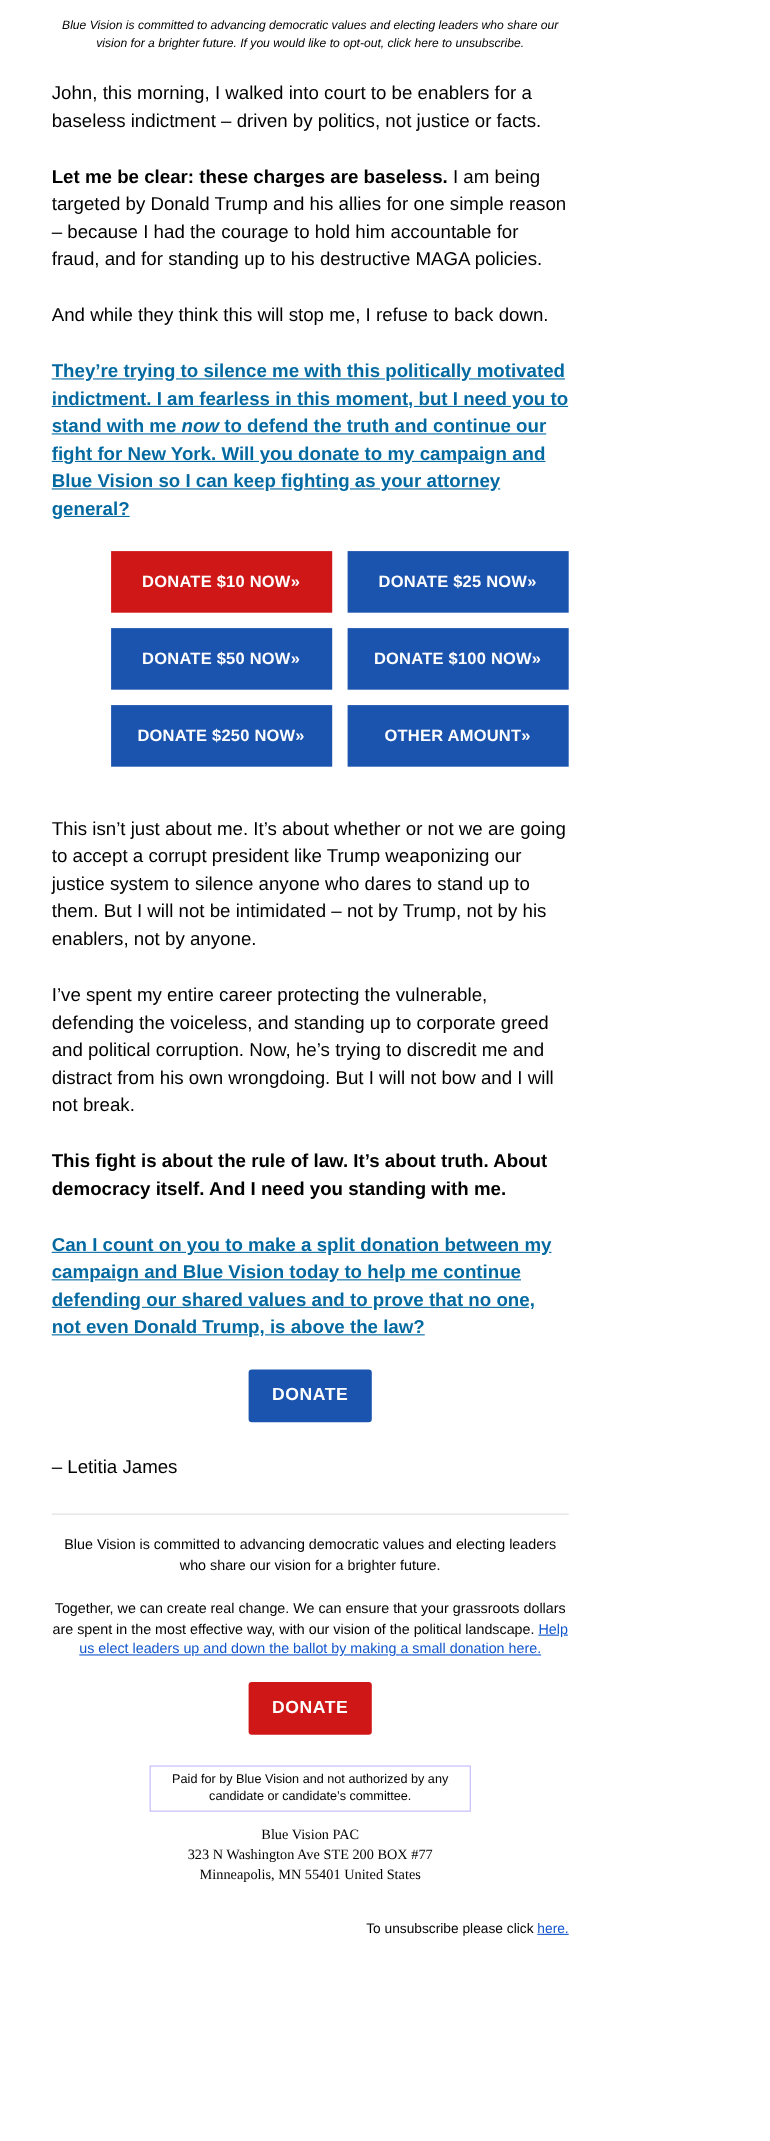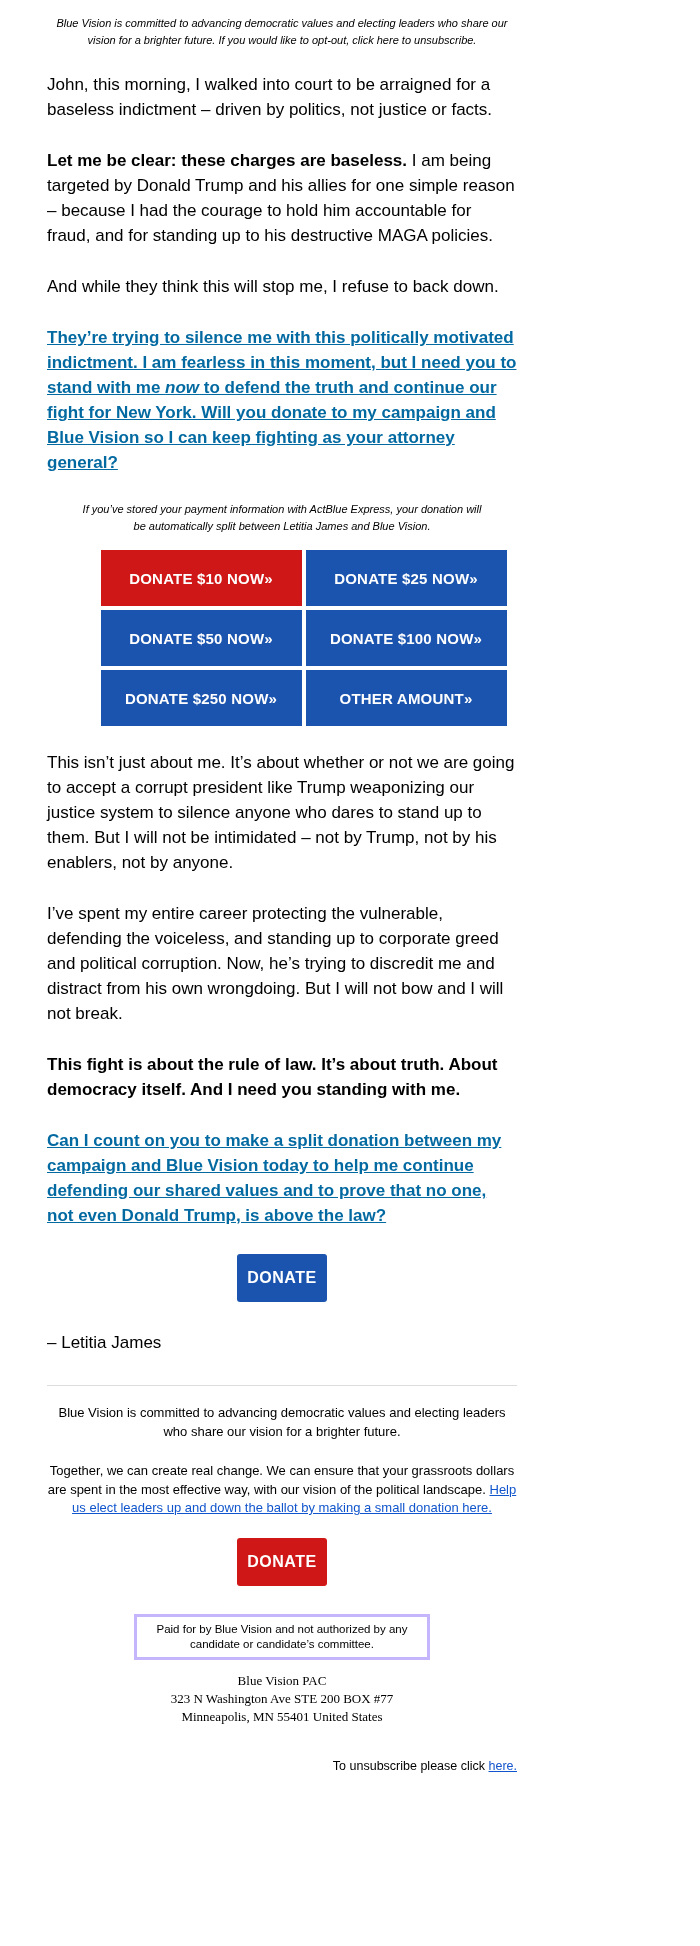--- a/index.html
+++ b/index.html
@@ -40,44 +40,44 @@
   .express-note {
     font-size: 11px;
     font-style: italic;
     text-align: center;
     line-height: 1.5;
     margin: 0 35px 16px 35px;
   }
   .donate-grid {
     display: grid;
     grid-template-columns: 201px 201px;
-    gap: 4px;
+    gap: 14px;
     width: 363px;
-    margin: 0 auto 24px auto;
+    margin: 0 auto 44px auto;
   }
   .donate-grid-btn {
     height: 56px;
     display: flex;
     align-items: center;
     justify-content: center;
     color: #ffffff;
     font-weight: bold;
     font-size: 15px;
     letter-spacing: 0.2px;
     text-align: center;
     cursor: pointer;
     user-select: none;
   }
   .btn-red  { background: #d01717; }
   .btn-blue { background: #1b54ae; }
   .single-donate-btn {
     display: flex;
     align-items: center;
     justify-content: center;
-    width: 90px;
+    width: 112px;
     height: 48px;
     margin: 4px auto 28px auto;
     border-radius: 3px;
     color: #ffffff;
     font-weight: bold;
     font-size: 16px;
     letter-spacing: 0.5px;
     cursor: pointer;
     user-select: none;
   }
@@ -91,21 +91,21 @@
     line-height: 1.45;
     text-align: center;
     margin: 0 0 20px 0;
   }
   a.footer-link {
     color: #1155cc;
     text-decoration: underline;
     cursor: pointer;
   }
   .paid-box {
-    border: 3px solid #c4b5fd;
+    border: 1px solid #c4b5fd;
     width: 274px;
     margin: 26px auto 12px auto;
     padding: 5px 8px;
     font-size: 11.5px;
     line-height: 1.3;
     text-align: center;
   }
   .address-block {
     font-size: 13px;
     line-height: 1.4;
@@ -122,33 +122,32 @@
 </style>
 </head>
 <body>
 
 <div class="email-container">
 
   <div class="top-disclaimer">
     <span>Blue Vision is committed to advancing democratic values and electing leaders who share our vision for a brighter future. If you would like to opt-out, </span><span class="optout-link">click here to unsubscribe.</span>
   </div>
 
-  <p class="body-text">John, this morning, I walked into court to be arraigned for a baseless indictment – driven by politics, not justice or facts.</p>
+  <p class="body-text">John, this morning, I walked into court to be enablers for a baseless indictment – driven by politics, not justice or facts.</p>
 
   <p class="body-text">
     <strong>Let me be clear: these charges are baseless.</strong><span> I am being targeted by Donald Trump and his allies for one simple reason – because I had the courage to hold him accountable for fraud, and for standing up to his destructive MAGA policies.</span>
   </p>
 
   <p class="body-text">And while they think this will stop me, I refuse to back down.</p>
 
   <p class="body-text">
     <a class="big-link"><span>They’re trying to silence me with this politically motivated indictment. I am fearless in this moment, but I need you to stand with me </span><em>now</em><span> to defend the truth and continue our fight for New York. Will you donate to my campaign and Blue Vision so I can keep fighting as your attorney general?</span></a>
   </p>
 
-  <div class="express-note">If you’ve stored your payment information with ActBlue Express, your donation will be automatically split between Letitia James and Blue Vision.</div>
 
   <div class="donate-grid">
     <div class="donate-grid-btn btn-red">DONATE $10 NOW»</div>
     <div class="donate-grid-btn btn-blue">DONATE $25 NOW»</div>
     <div class="donate-grid-btn btn-blue">DONATE $50 NOW»</div>
     <div class="donate-grid-btn btn-blue">DONATE $100 NOW»</div>
     <div class="donate-grid-btn btn-blue">DONATE $250 NOW»</div>
     <div class="donate-grid-btn btn-blue">OTHER AMOUNT»</div>
   </div>
 

